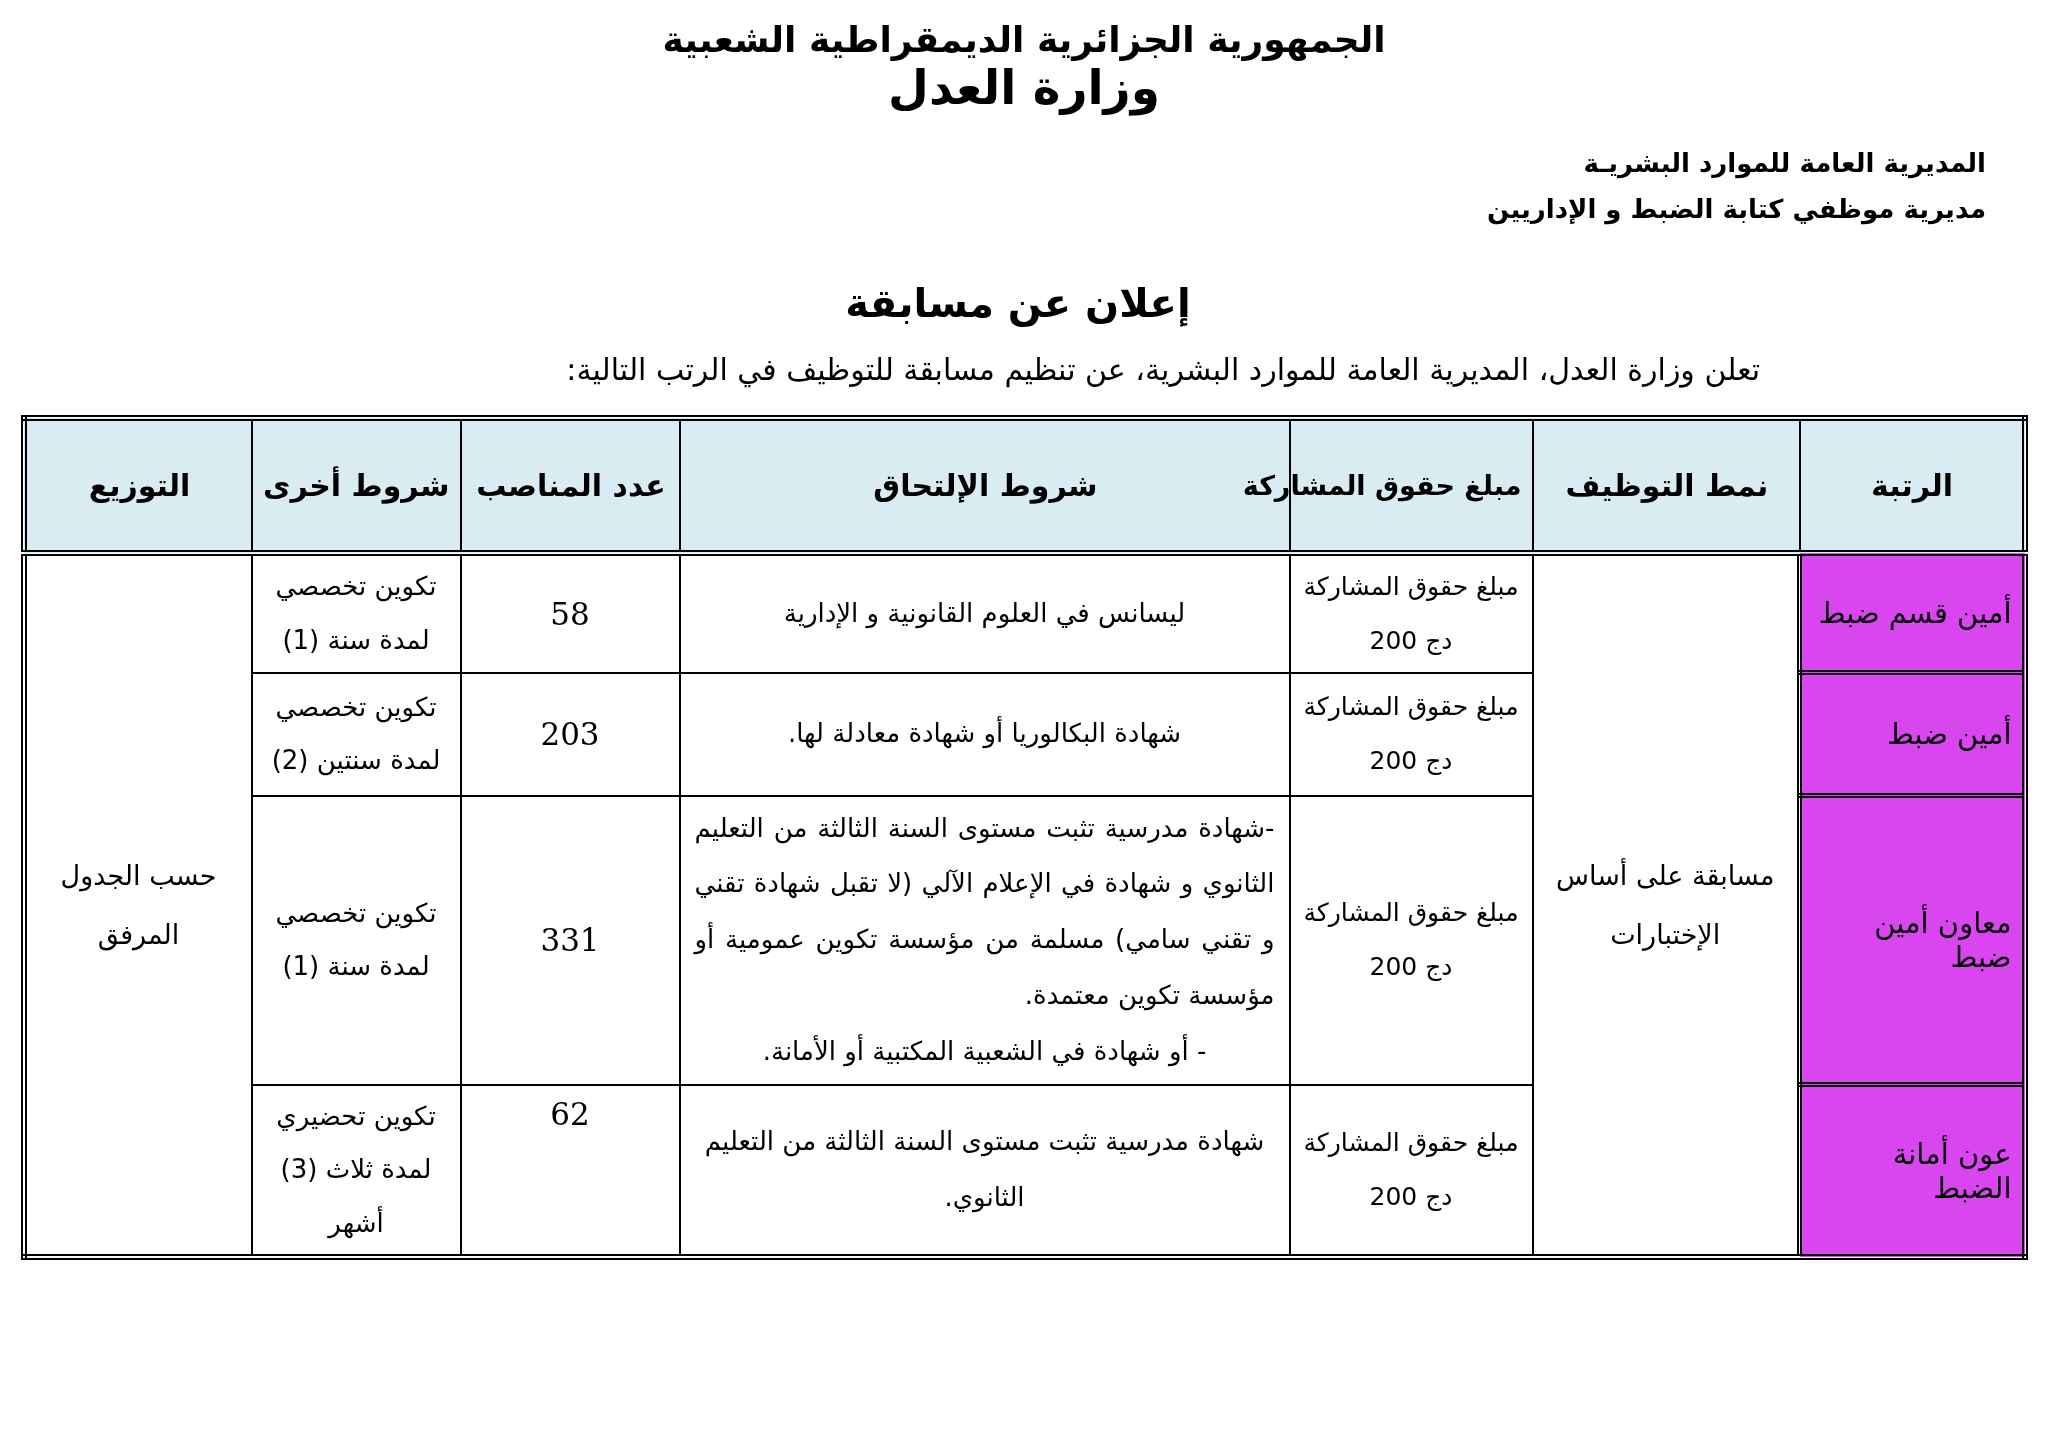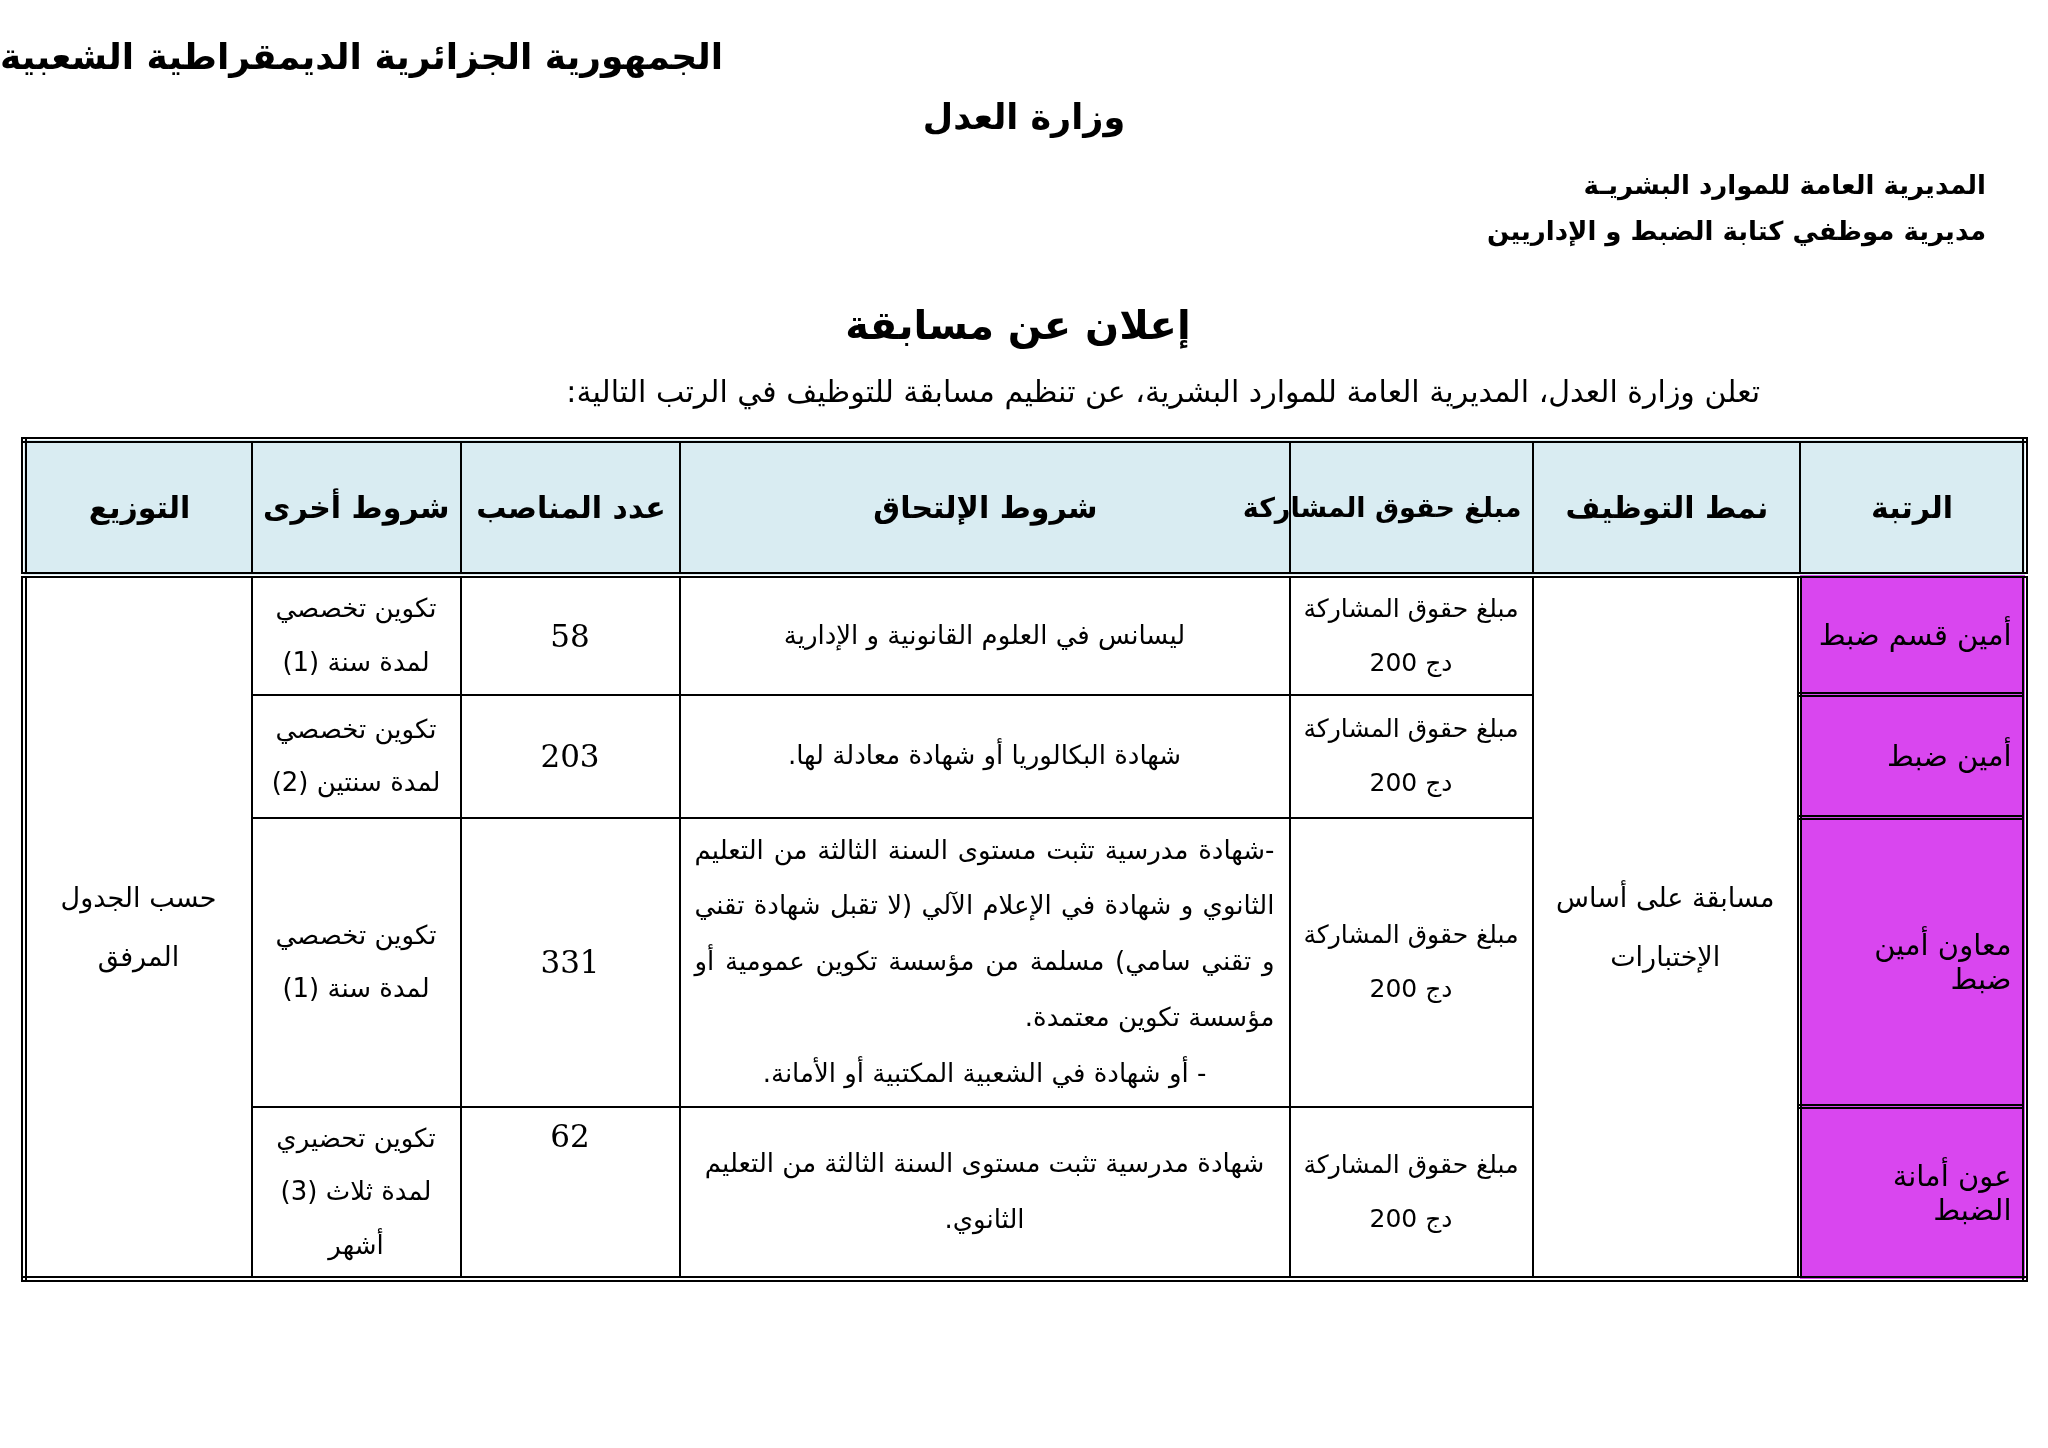--- a/index.html
+++ b/index.html
@@ -7,29 +7,28 @@
   body {
     width: 2048px;
     height: 1448px;
     background: #ffffff;
     color: #000;
     direction: rtl;
     font-family: "DejaVu Sans", sans-serif;
     overflow: hidden;
   }
   .country {
-    margin-top: 36px;
-    text-align: left;
+    margin-top: 19px;
+    text-align: center;
     font-size: 36px;
     font-weight: bold;
   }
   .ministry {
-    margin-top: 20px;
     text-align: center;
-    font-size: 35px;
+    font-size: 47px;
     font-weight: bold;
   }
   .directorate {
     margin: 26px 62px 0 0;
     text-align: right;
     font-size: 26px;
     font-weight: bold;
     line-height: 1.75;
   }
   .doc-title {

